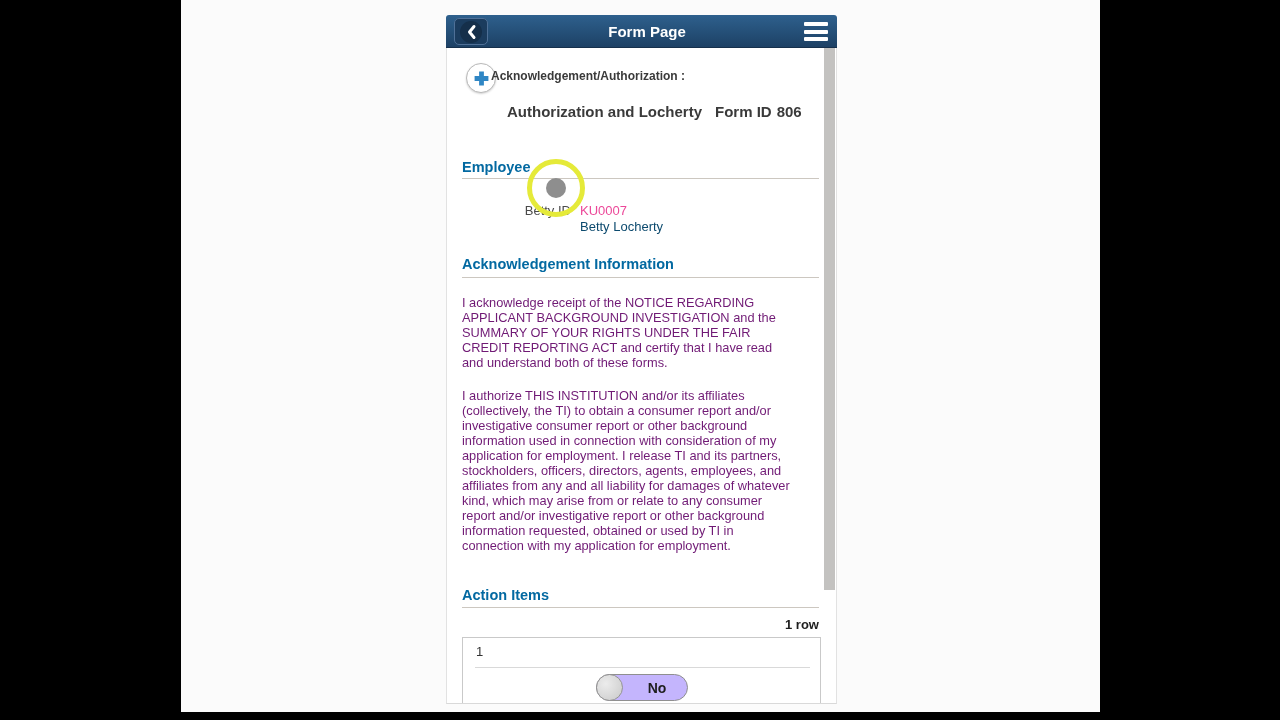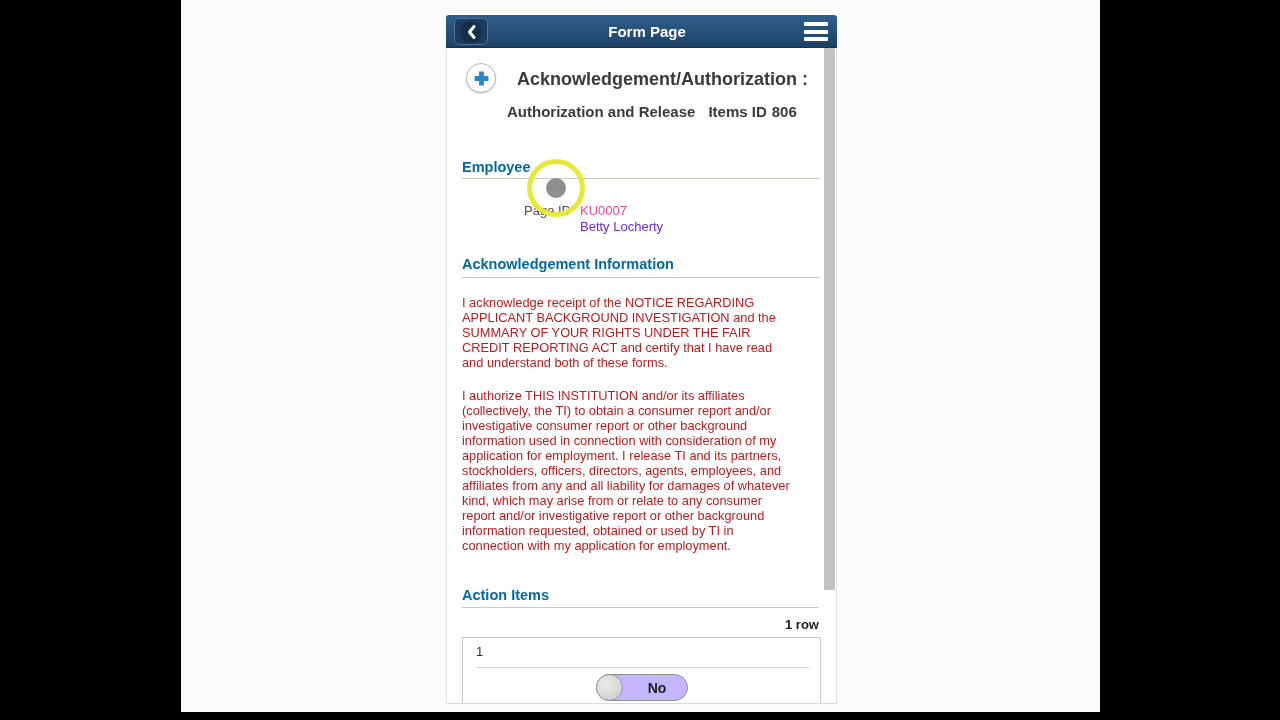--- a/index.html
+++ b/index.html
@@ -82,22 +82,22 @@
     width: 30px; height: 30px;
     background: #fff;
     border: 1px solid #b9b9b9;
     border-radius: 50%;
     box-shadow: 0 1px 2px rgba(0,0,0,0.18);
     display: flex; align-items: center; justify-content: center;
     cursor: pointer;
   }
   .doc-title {
     position: absolute;
-    left: 70px; top: 21px;
-    font-size: 18px; font-weight: bold; color: #3a3a3a;
+    left: 44px; top: 21px;
+    font-size: 12px; font-weight: bold; color: #3a3a3a;
   }
   .doc-subtitle {
     position: absolute;
     left: 60px; top: 55px;
     font-size: 15px; font-weight: bold; color: #3a3a3a;
     white-space: nowrap;
   }
   .doc-subtitle .formid-label { margin-left: 13px; }
   .doc-subtitle .formid-value { margin-left: 5px; }
   .section-heading {
@@ -117,26 +117,26 @@
     font-size: 13px; line-height: 16px; color: #4a4a4a;
   }
   .field-value {
     position: absolute;
     left: 133px; top: 155px;
     font-size: 13px; line-height: 16px; color: #ec4899;
   }
   .field-name {
     position: absolute;
     left: 133px; top: 171px;
-    font-size: 13px; line-height: 16px; color: #6d28d9;
+    font-size: 13px; line-height: 16px; color: #0c4a6e;
   }
   .legal-para {
     position: absolute;
     left: 15px; width: 362px;
-    font-size: 12.8px; line-height: 15px; color: #b91c1c;
+    font-size: 12.8px; line-height: 15px; color: #701a75;
     white-space: pre-line;
   }
   .click-highlight {
     position: absolute;
     left: 80px; top: 111px;
     width: 58px; height: 58px;
     border: 5px solid #e5ea39;
     border-radius: 50%;
     display: flex; align-items: center; justify-content: center;
     z-index: 5;
@@ -218,31 +218,31 @@
 
       <div class="scrollbar-thumb"></div>
 
       <div class="plus-btn">
         <svg width="17" height="17" viewBox="0 0 16 16">
           <path d="M8 1.5 L8 14.5 M1.5 8 L14.5 8" stroke="#2f86c4" stroke-width="4.5" fill="none"></path>
         </svg>
       </div>
       <div class="doc-title">Acknowledgement/Authorization :</div>
       <div class="doc-subtitle">
-        <span>Authorization and Release</span><span class="formid-label">Items ID</span><span class="formid-value">806</span>
+        <span>Authorization and Locherty</span><span class="formid-label">Form ID</span><span class="formid-value">806</span>
       </div>
 
       <div class="section-heading" style="top:111px;">Employee</div>
       <div class="divider" style="top:130px;"></div>
 
       <div class="click-highlight">
         <div class="dot"></div>
       </div>
 
-      <div class="field-label">Page ID</div>
+      <div class="field-label">Betty ID</div>
       <div class="field-value">KU0007</div>
       <div class="field-name">Betty Locherty</div>
 
       <div class="section-heading" style="top:208px;">Acknowledgement Information</div>
       <div class="divider" style="top:229px;"></div>
 
       <div class="legal-para" style="top:247px;">I acknowledge receipt of the NOTICE REGARDING
 APPLICANT BACKGROUND INVESTIGATION and the
 SUMMARY OF YOUR RIGHTS UNDER THE FAIR
 CREDIT REPORTING ACT and certify that I have read

